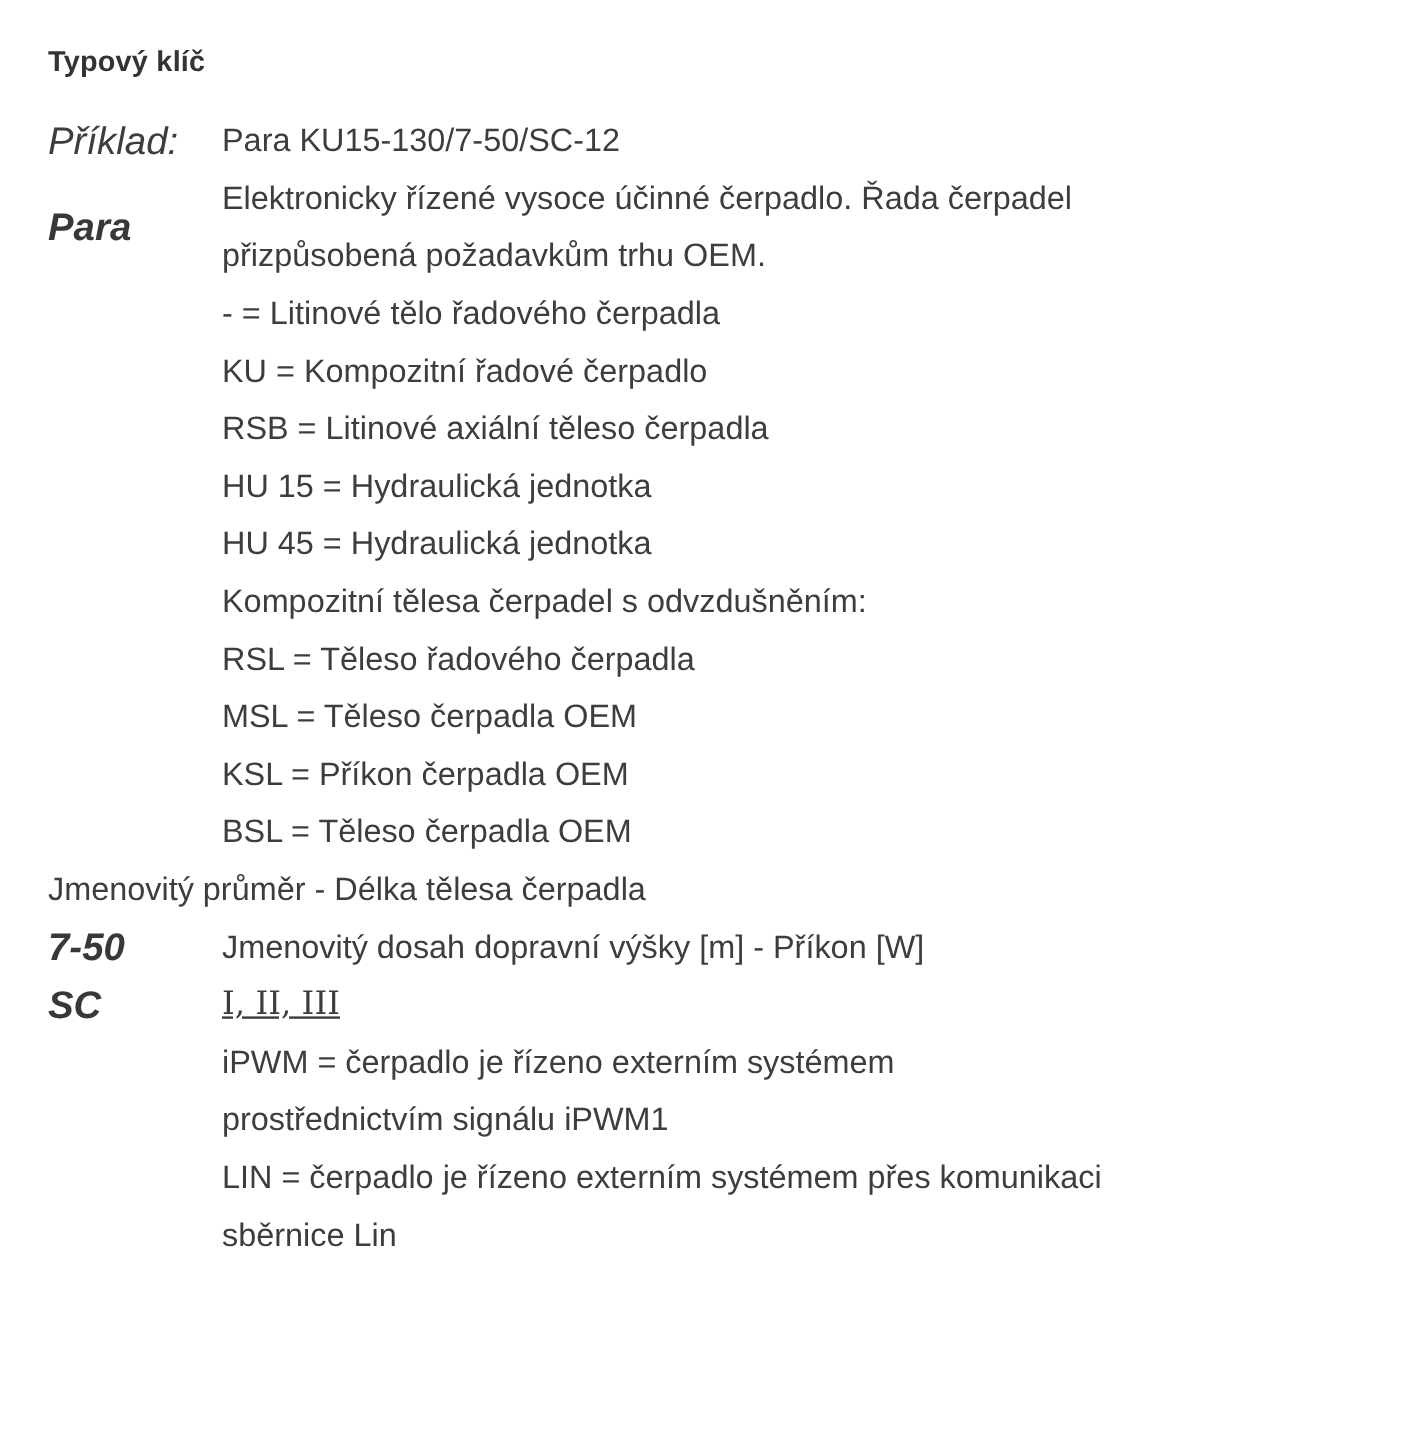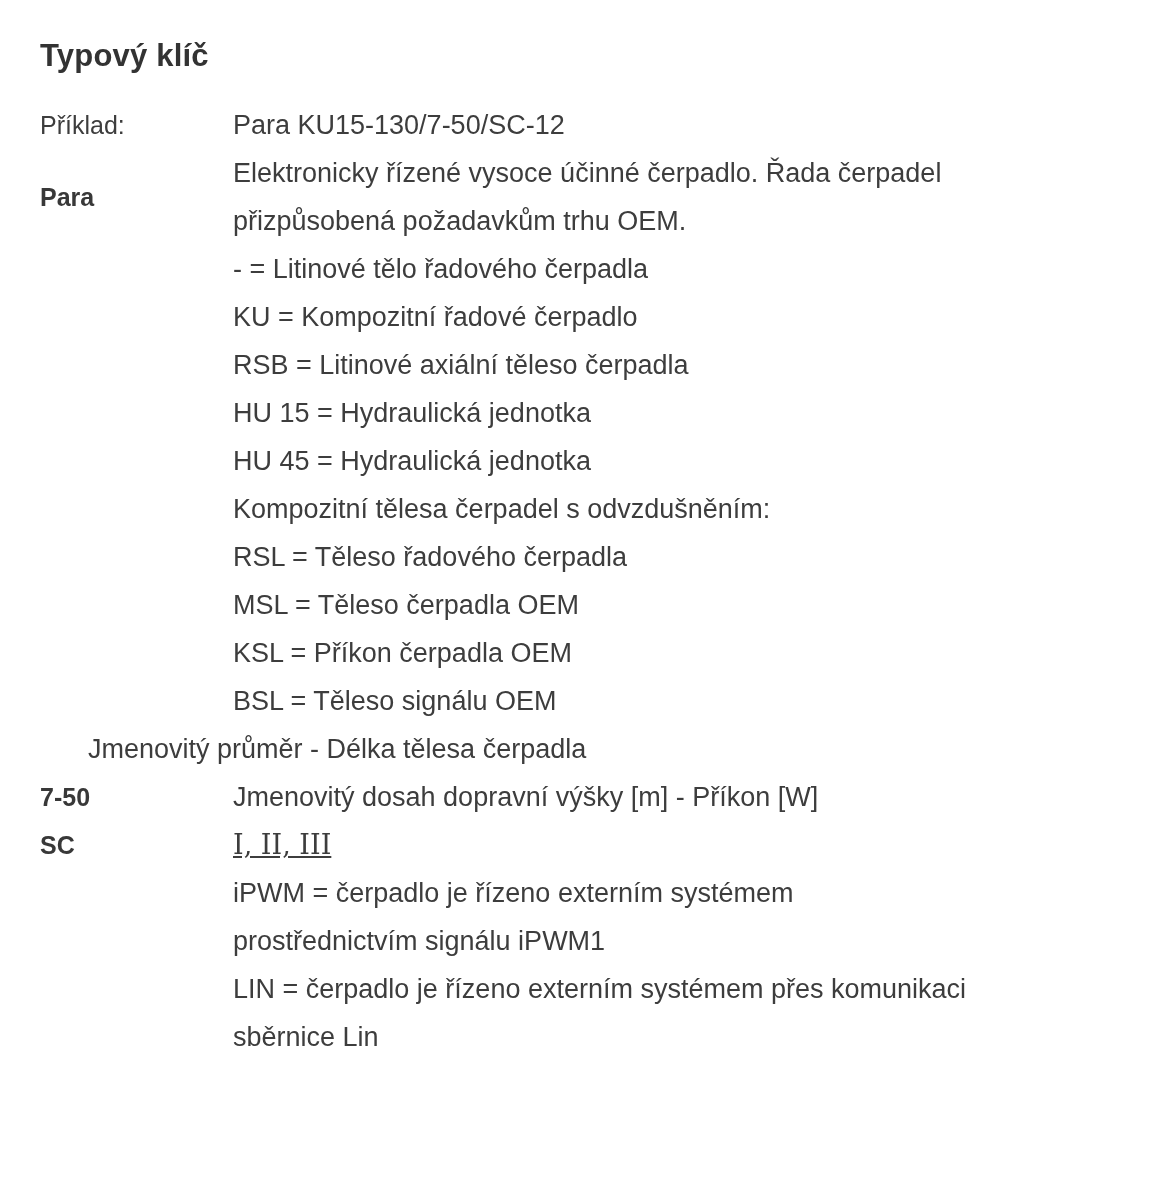--- a/index.html
+++ b/index.html
@@ -12,50 +12,50 @@
     min-height: 1199px;
     font-family: "Liberation Sans", "DejaVu Sans", sans-serif;
     color: #3d3d3d;
     -webkit-font-smoothing: antialiased;
   }
   .page {
     padding: 38px 36px 40px 40px;
     box-sizing: border-box;
   }
   .page-title {
-    font-size: 31px;
+    font-size: 24px;
     font-weight: 700;
     color: #333333;
     margin: 0 0 27px 0;
     letter-spacing: 0.2px;
   }
   .type-key-table {
     width: 100%;
   }
   .row {
     display: flex;
     align-items: center;
   }
   .label {
     width: 145px;
     flex: 0 0 145px;
-    font-size: 25px;
+    font-size: 32px;
     line-height: 48px;
     color: #3d3d3d;
     align-self: center;
+    font-style: italic;
   }
   .label.bold {
     font-weight: 700;
     color: #383838;
   }
   .content {
     flex: 1 1 auto;
     font-size: 27px;
     color: #3d3d3d;
-    margin-left: 48px;
   }
   .line {
     line-height: 48px;
     white-space: nowrap;
   }
   .line.serif {
     font-family: "DejaVu Serif", "Liberation Serif", serif;
     text-decoration: underline;
   }
 </style>
@@ -129,21 +129,21 @@
       </div>
       <div class="row">
         <div class="label"></div>
         <div class="content">
           <div class="line">KSL = Příkon čerpadla OEM</div>
         </div>
       </div>
       <div class="row">
         <div class="label"></div>
         <div class="content">
-          <div class="line">BSL = Těleso signálu OEM</div>
+          <div class="line">BSL = Těleso čerpadla OEM</div>
         </div>
       </div>
       <div class="row">
         <div class="content">
           <div class="line">Jmenovitý průměr - Délka tělesa čerpadla</div>
         </div>
       </div>
       <div class="row">
         <div class="label bold">7-50</div>
         <div class="content">

